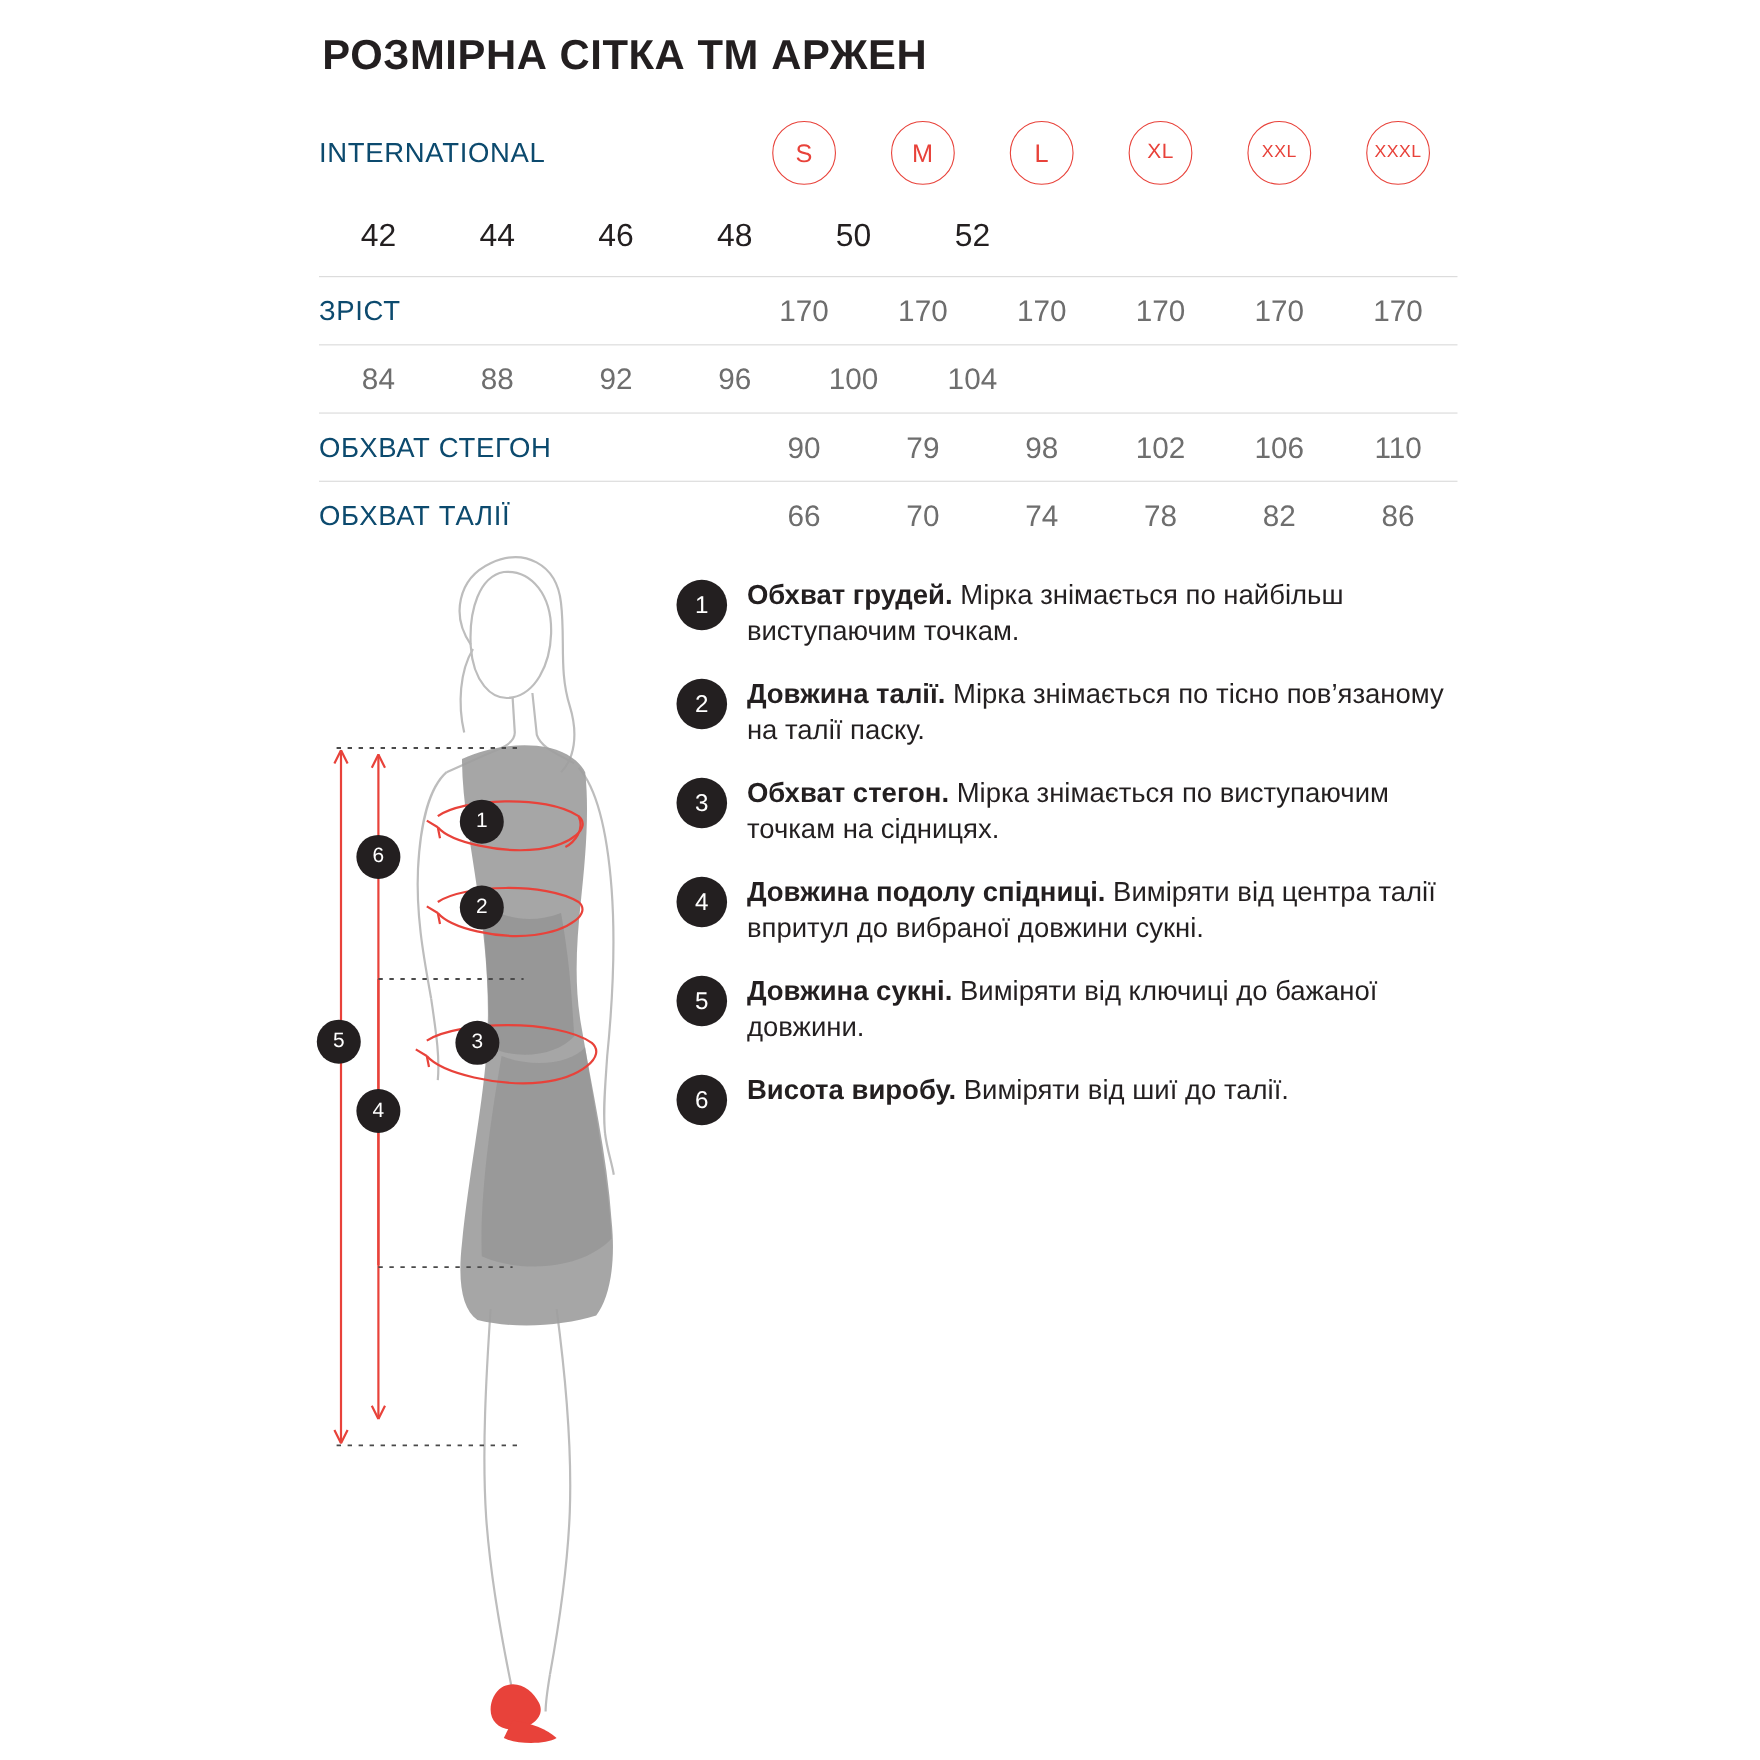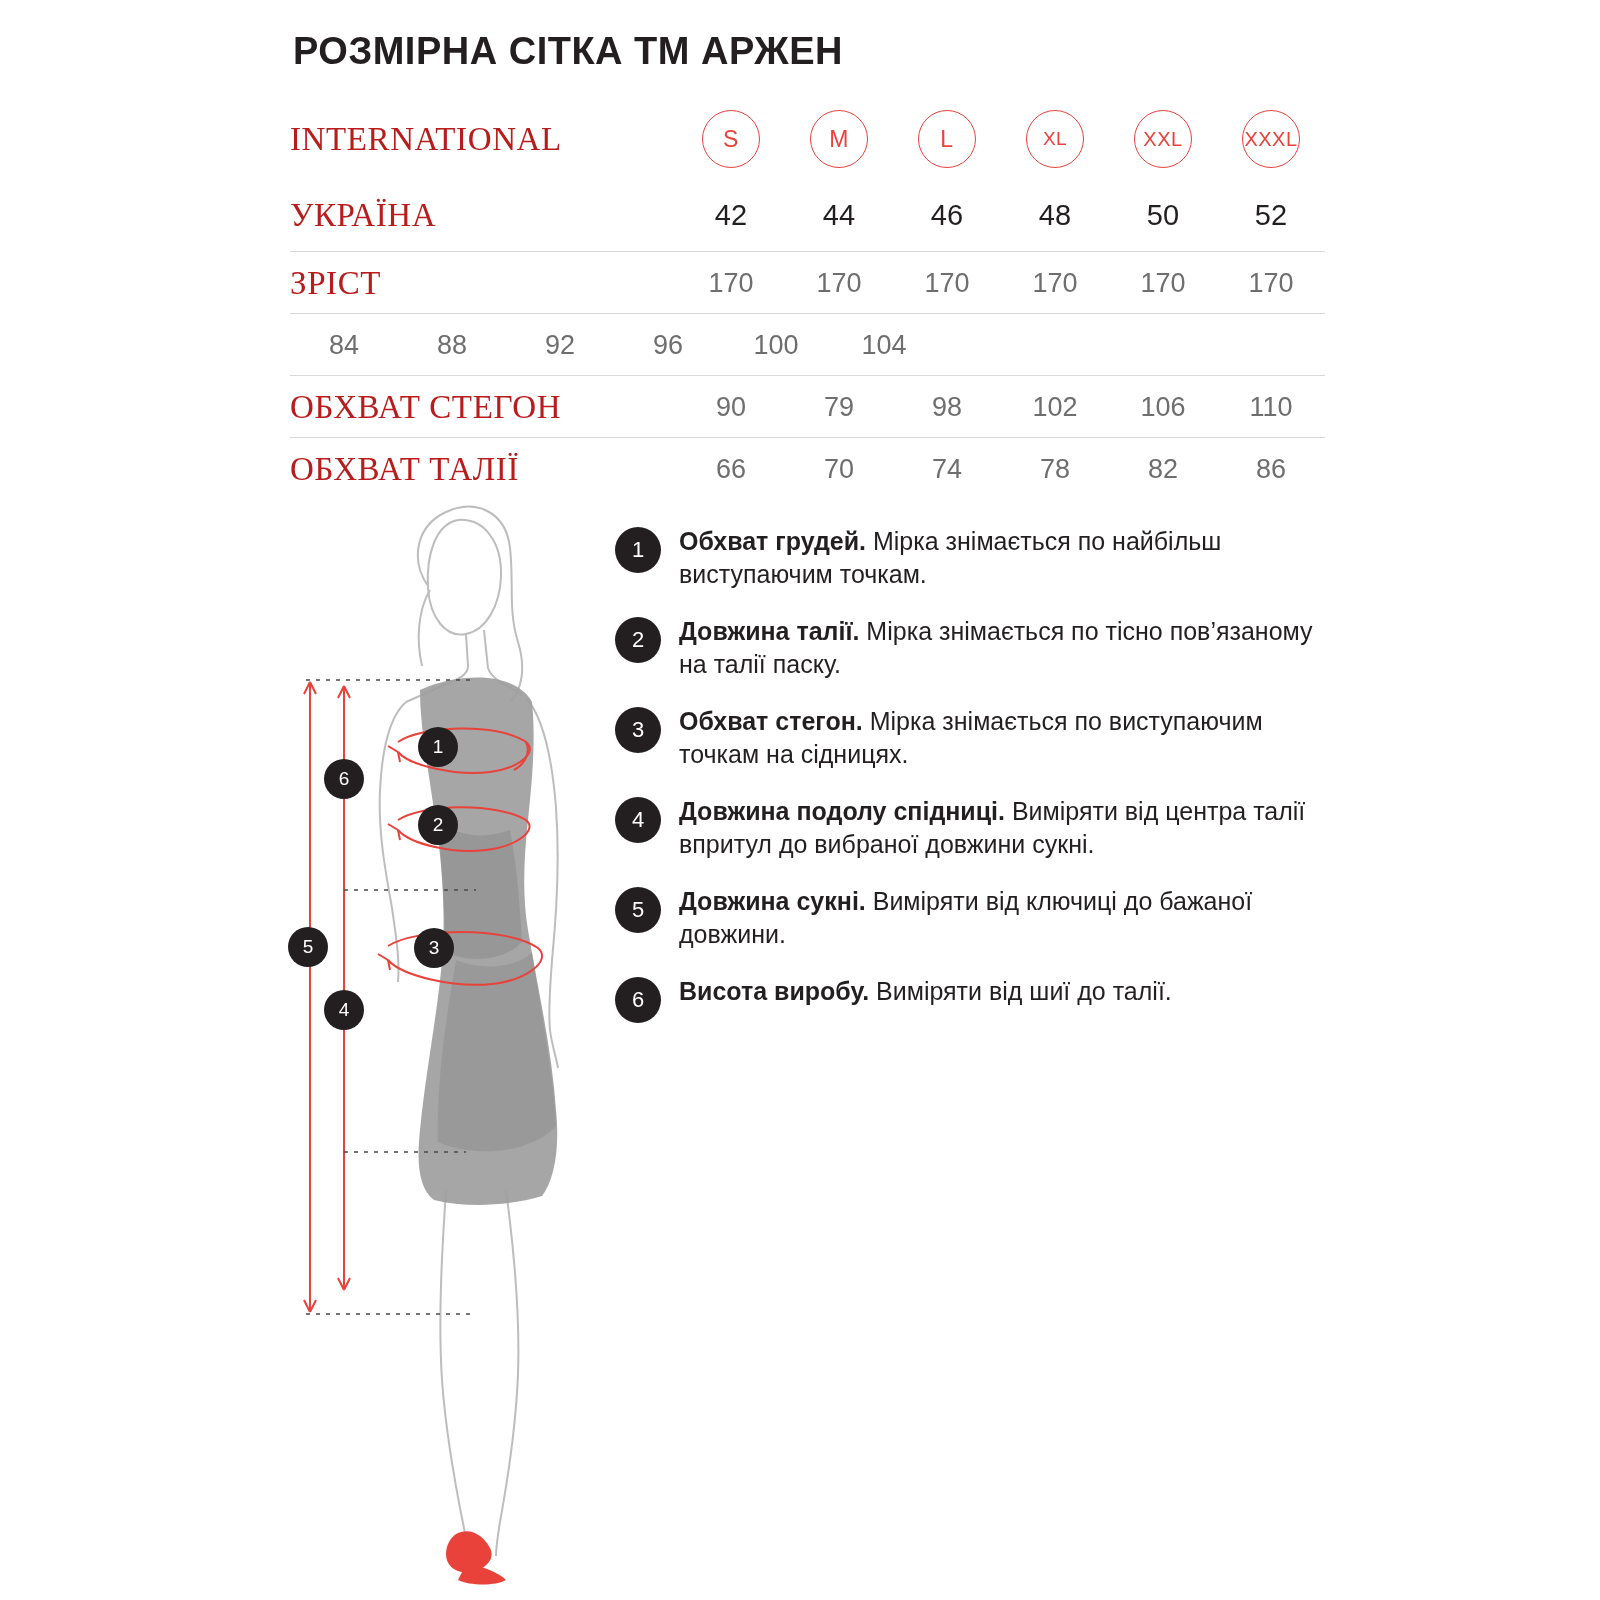--- a/index.html
+++ b/index.html
@@ -43,25 +43,24 @@
   .row {
     position: relative;
     display: flex;
     align-items: center;
     height: 62px;
   }
   .row.header-row { height: 78px; }
   .row.ua-row { height: 74px; }
   .row-label {
     width: 440px;
-    font-size: 33px;
+    font-size: 25px;
     letter-spacing: 0.6px;
-    color: #b91c1c;
+    color: #0c4a6e;
     text-transform: uppercase;
-    font-family: Liberation Serif, serif;
   }
   .cells {
     display: flex;
     flex: 1;
   }
   .cell {
     width: 108px;
     text-align: center;
     font-size: 27px;
     color: #6e6e6e;
@@ -91,21 +90,21 @@
     border-radius: 50%;
     border: 1.6px solid #e8423a;
     color: #e8423a;
     display: flex;
     align-items: center;
     justify-content: center;
     font-size: 23px;
     letter-spacing: 0.5px;
   }
   .circle.small { font-size: 19px; }
-  .circle.xsmall { font-size: 20px; }
+  .circle.xsmall { font-size: 16px; }
 
   
   .legend {
     position: absolute;
     left: 615px;
     top: 525px;
     width: 720px;
   }
   .legend-item {
     display: flex;
@@ -183,21 +182,20 @@
         <div class="intl-cell">
           <span class="circle xsmall">XXL</span>
         </div>
         <div class="intl-cell">
           <span class="circle xsmall">XXXL</span>
         </div>
       </div>
     </div>
 
     <div class="row ua-row">
-      <div class="row-label">УКРАЇНА</div>
       <div class="cells">
         <div class="cell">42</div>
         <div class="cell">44</div>
         <div class="cell">46</div>
         <div class="cell">48</div>
         <div class="cell">50</div>
         <div class="cell">52</div>
       </div>
       <div class="sep" style="bottom:0;"></div>
     </div>

